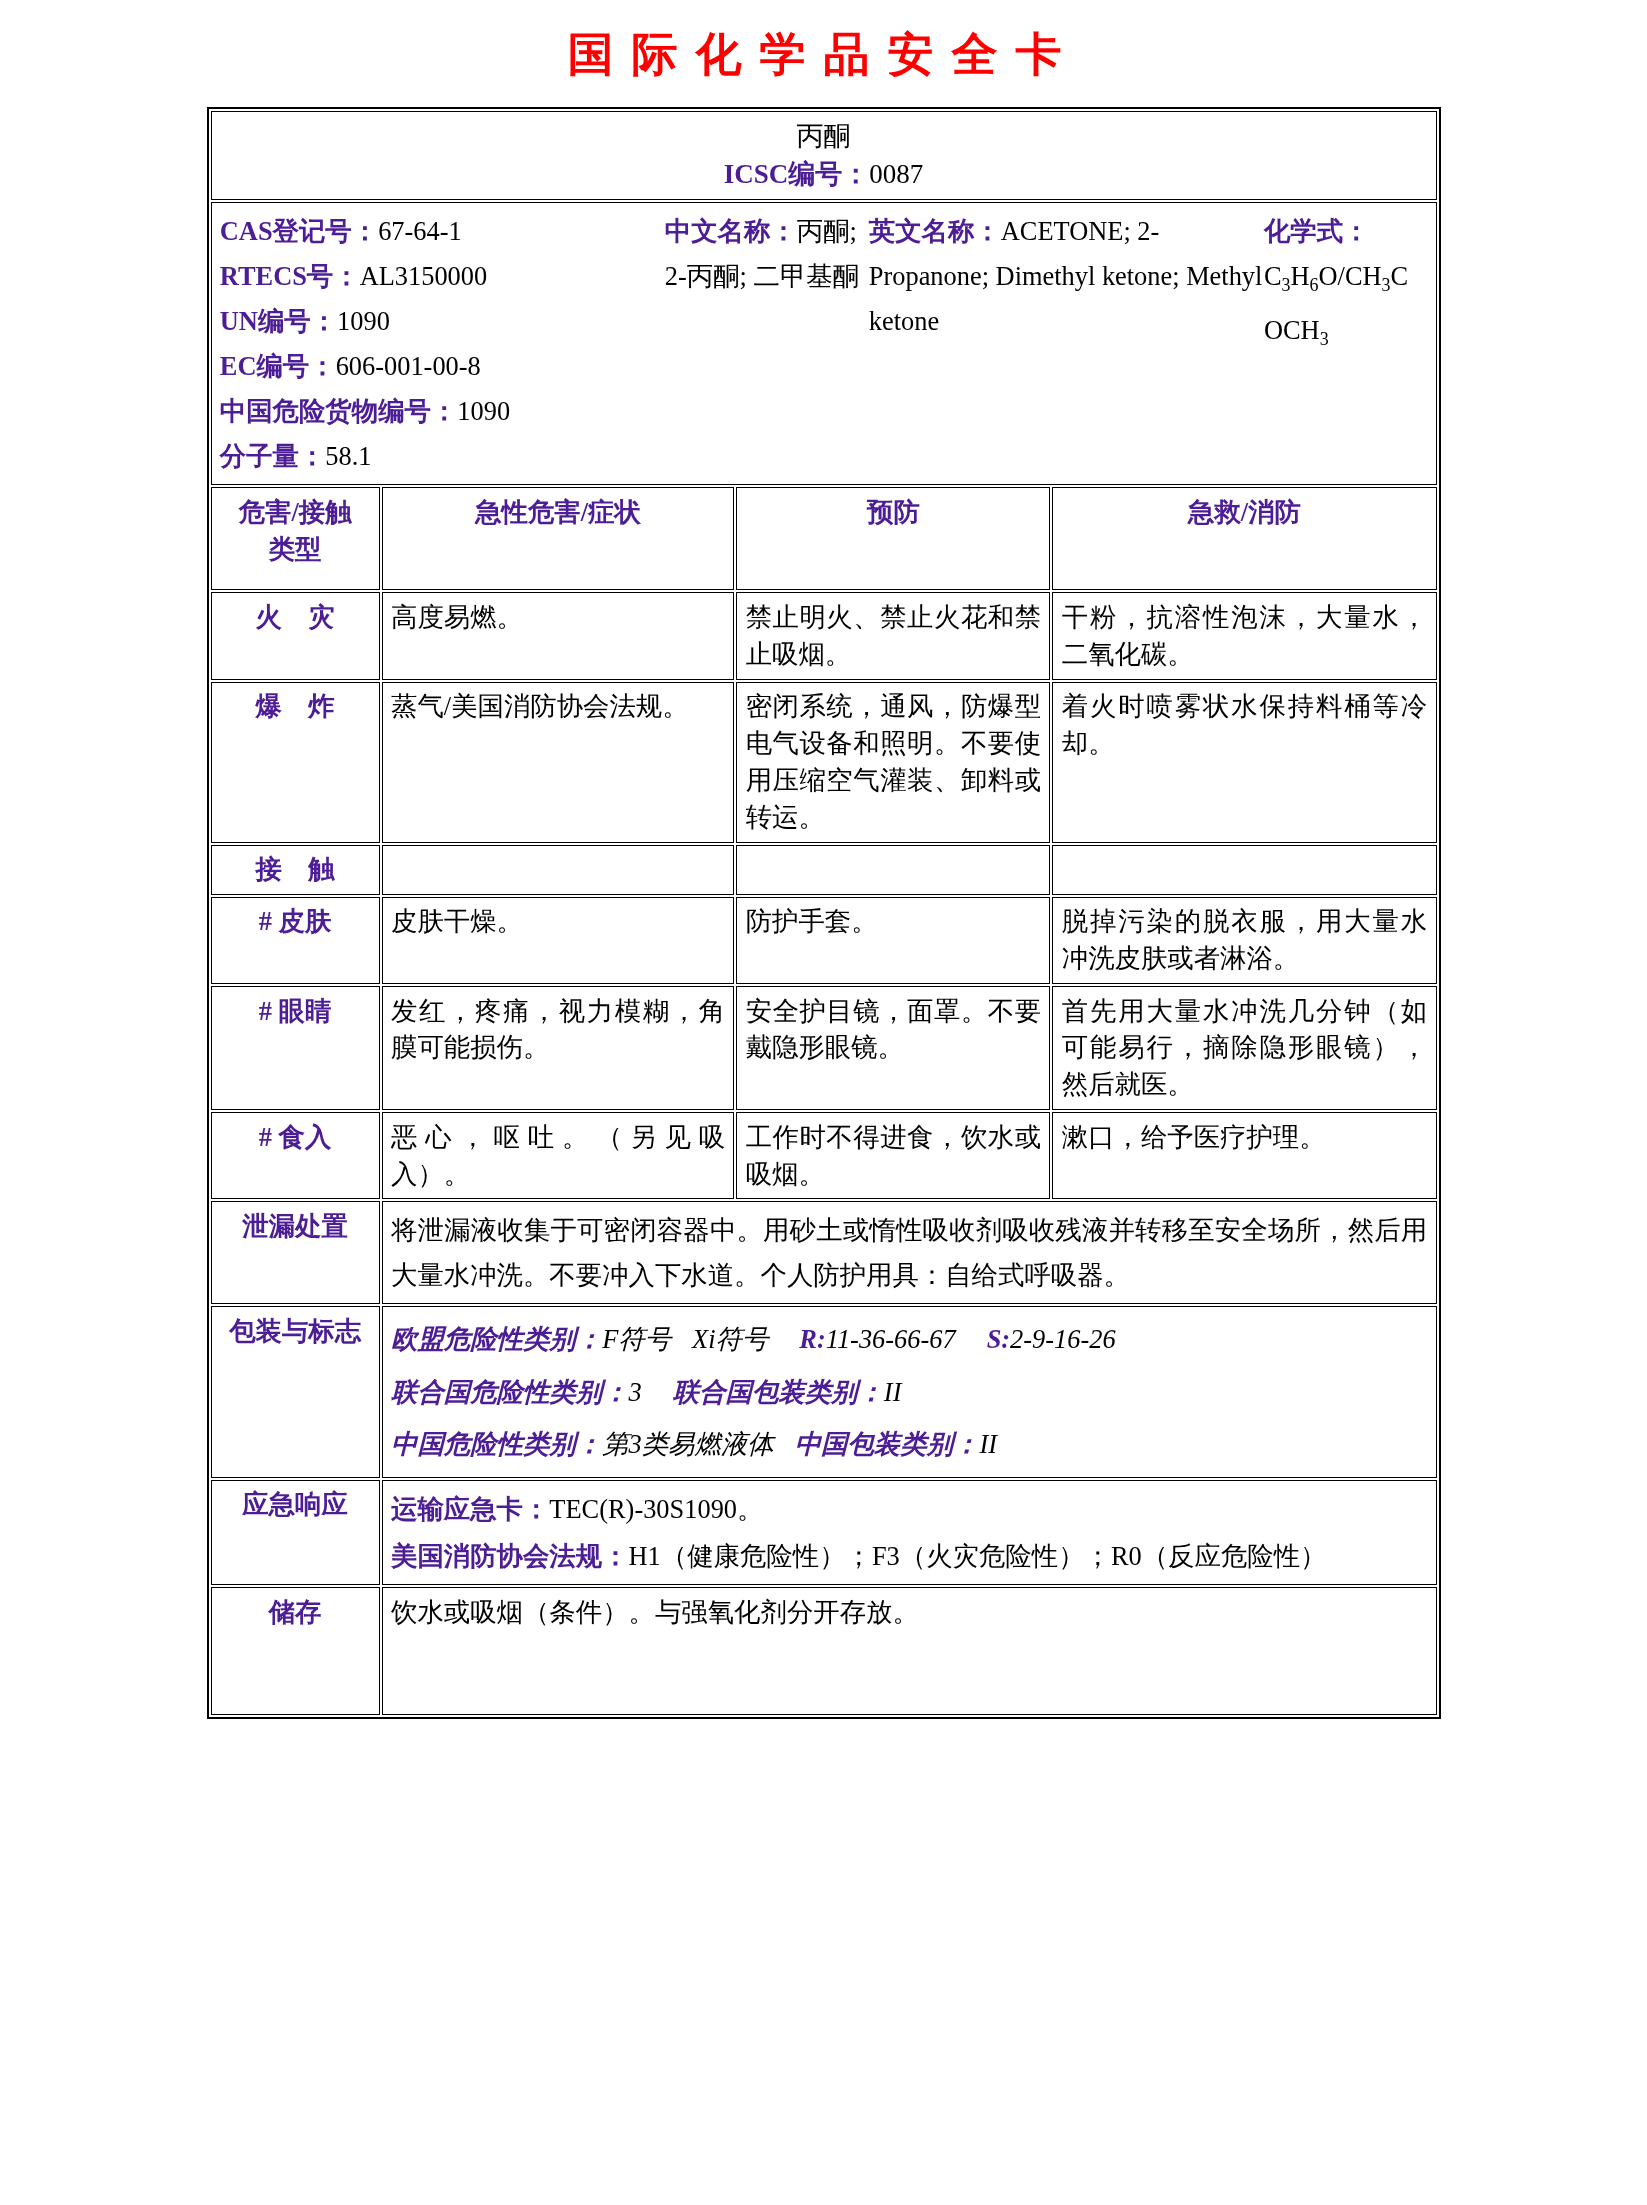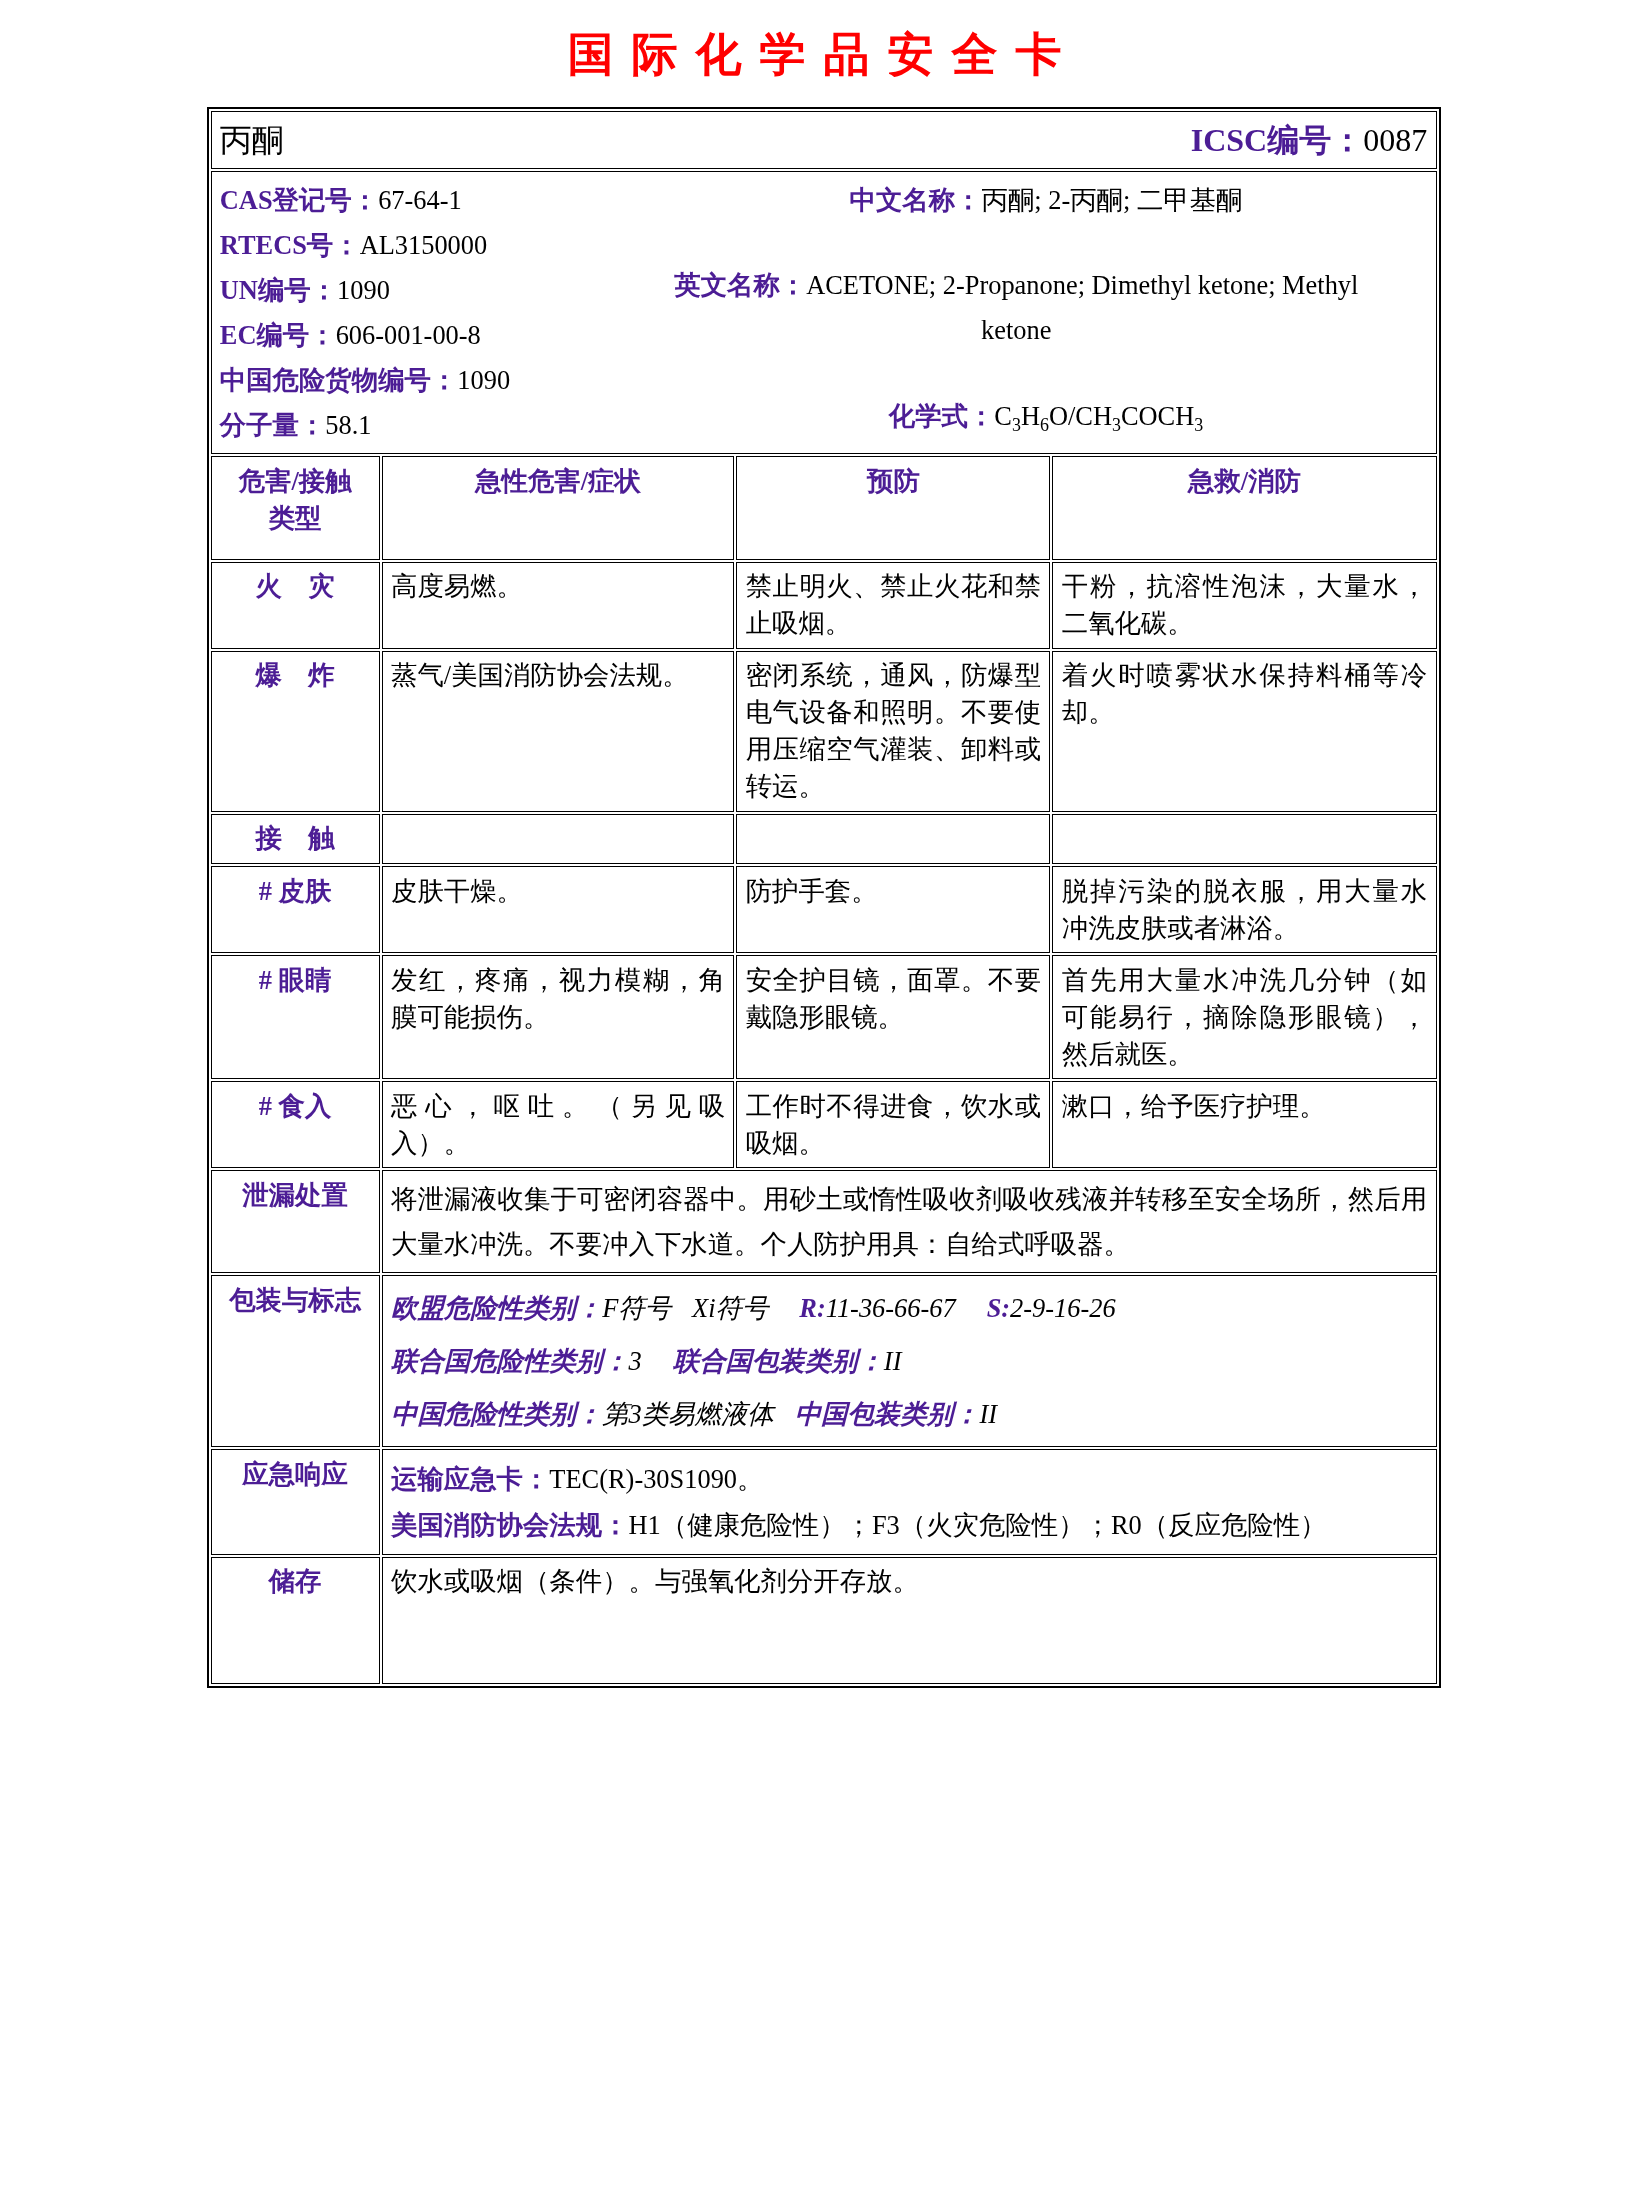--- a/index.html
+++ b/index.html
@@ -44,34 +44,34 @@
     word-break: break-word;
   }
   
   td.name-cell {
     padding: 11px 11px;
   }
   .name-flex {
     display: flex;
     justify-content: space-between;
     align-items: center;
-    font-size: 32px;
+    font-size: 27px;
+    flex-direction: column;
   }
   
   td.id-cell { padding: 11px 9.7px; font-size: 31px; }
   .id-flex { display: flex; }
   .id-left  { width: 445px; flex: 0 0 auto; }
   .id-left .id-line { line-height: 45px; white-space: nowrap; }
   .id-right {
     flex: 1 1 auto;
     display: flex;
-    flex-direction: column;
+    flex-direction: row;
     justify-content: space-between;
     line-height: 45px;
-    text-align: center;
   }
   .en-block { max-width: 703px; }
   sub { font-size: 68%; }
   
   .blue, td.lbl-cell, .hdr-cell {
     color: #4c1d95;
     font-weight: bold;
   }
   td.lbl-cell {
     text-align: center;

